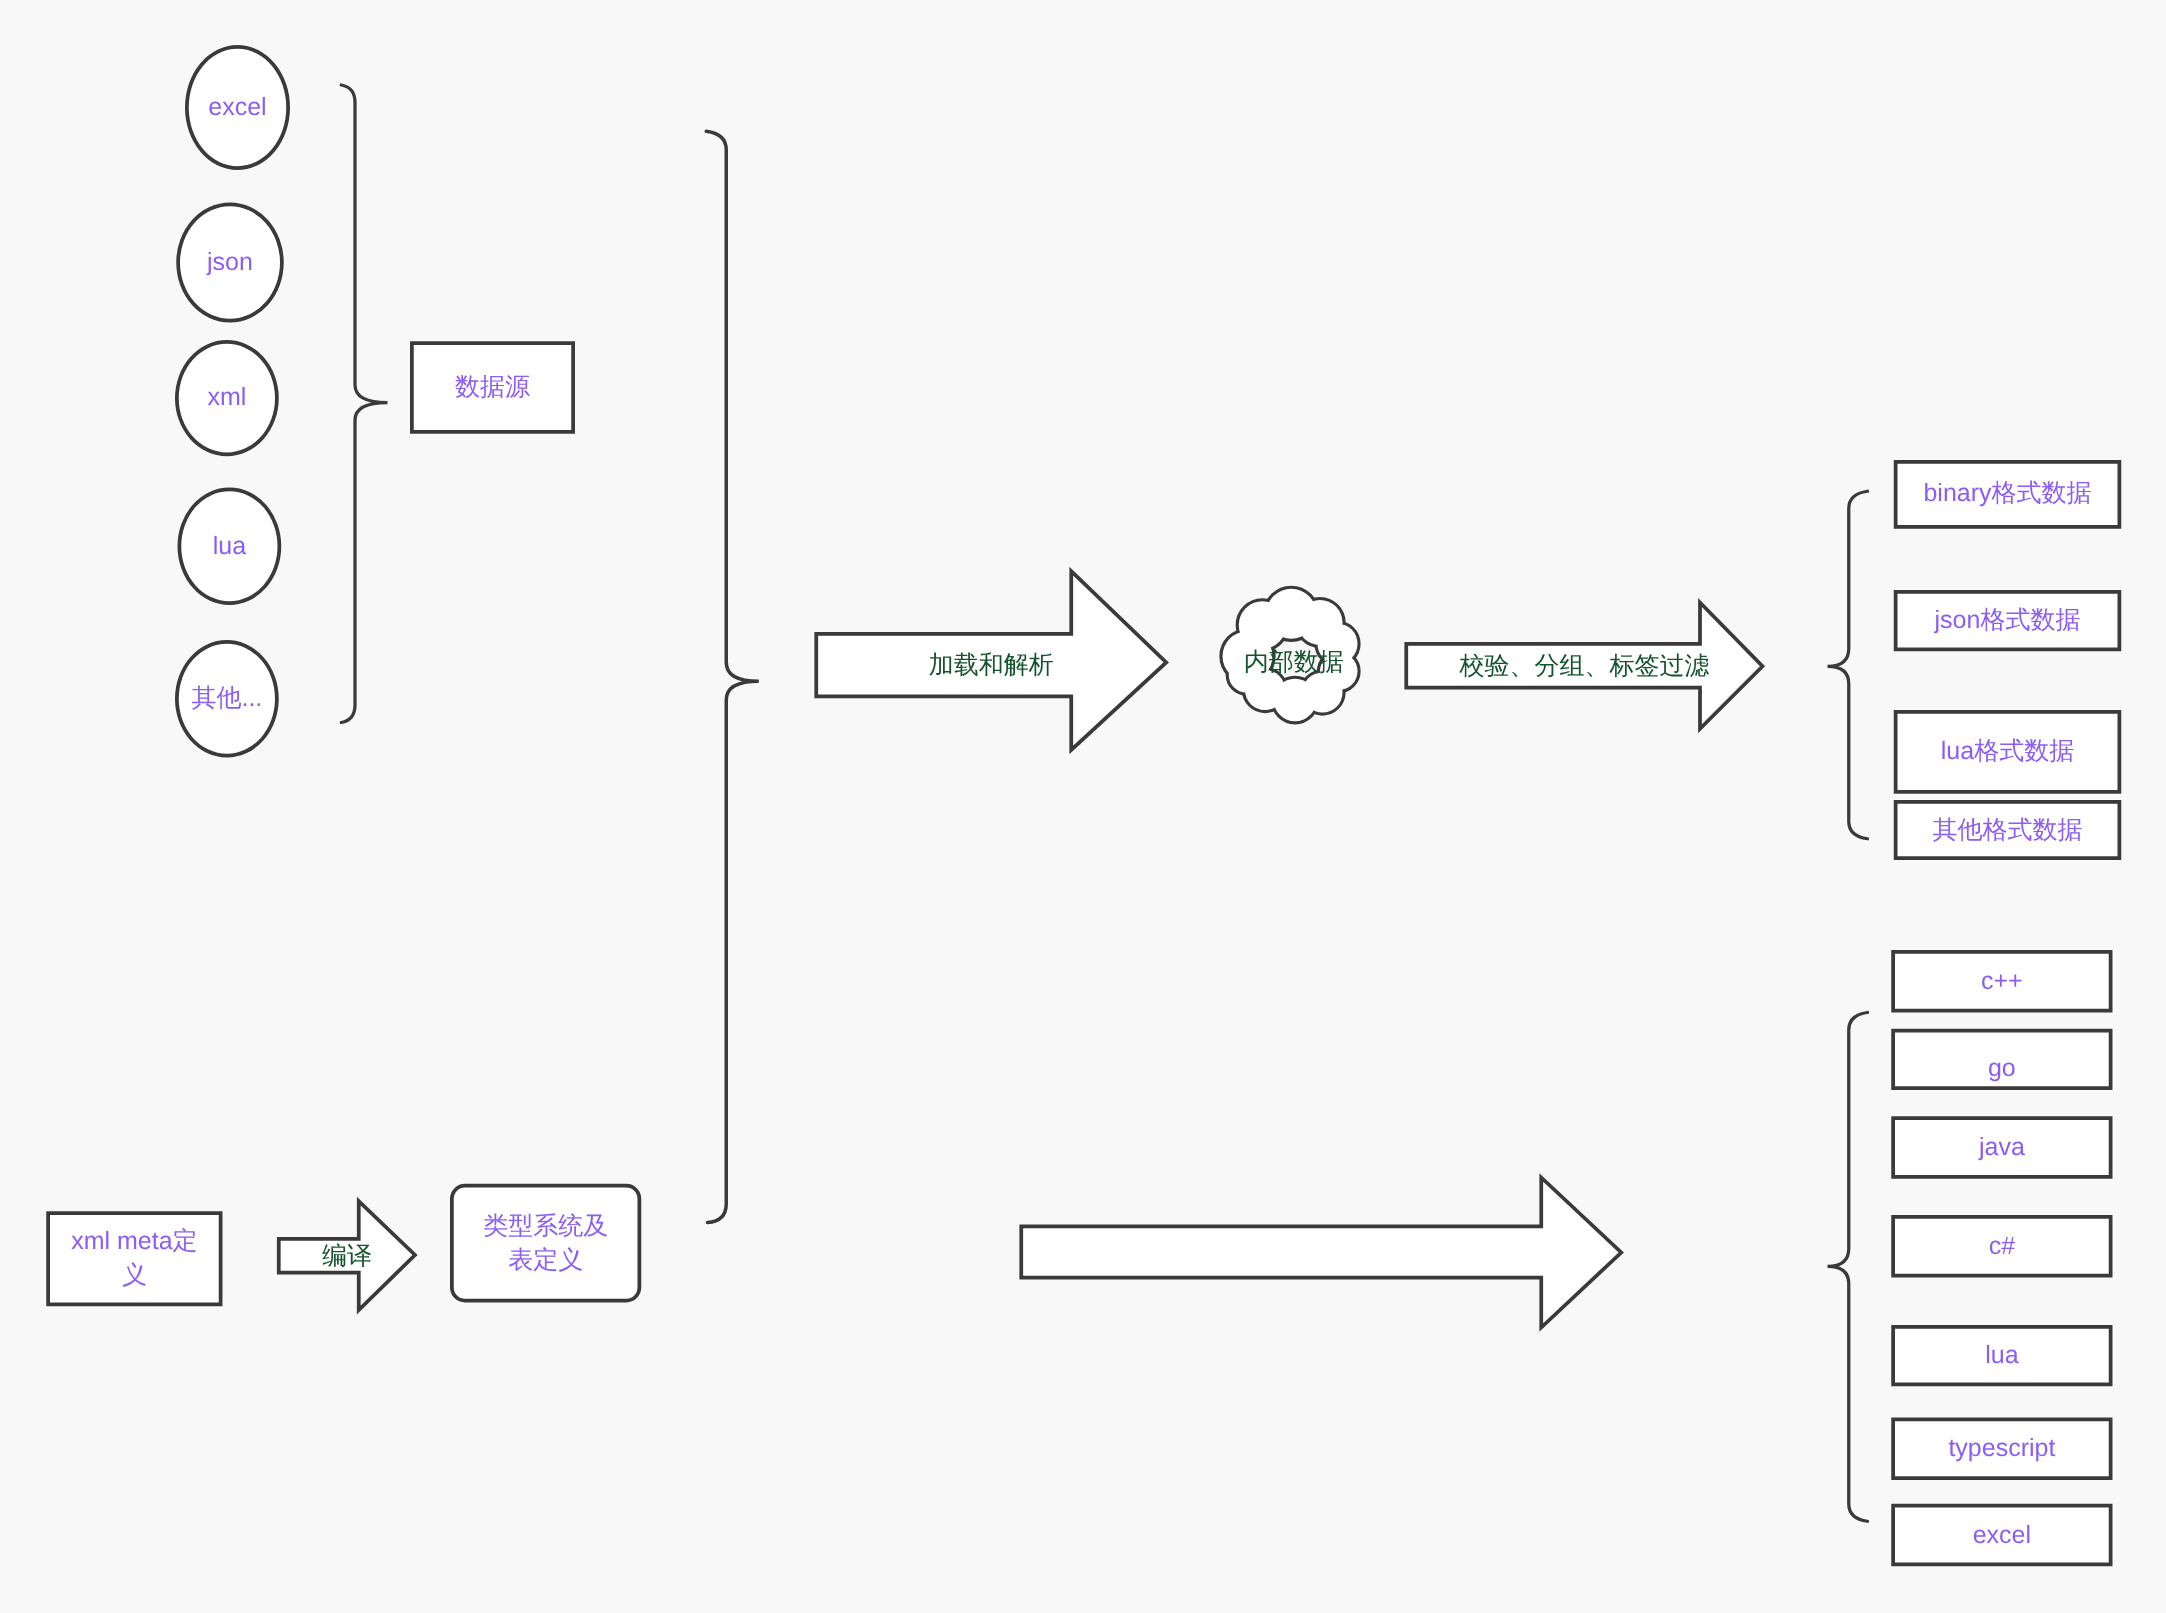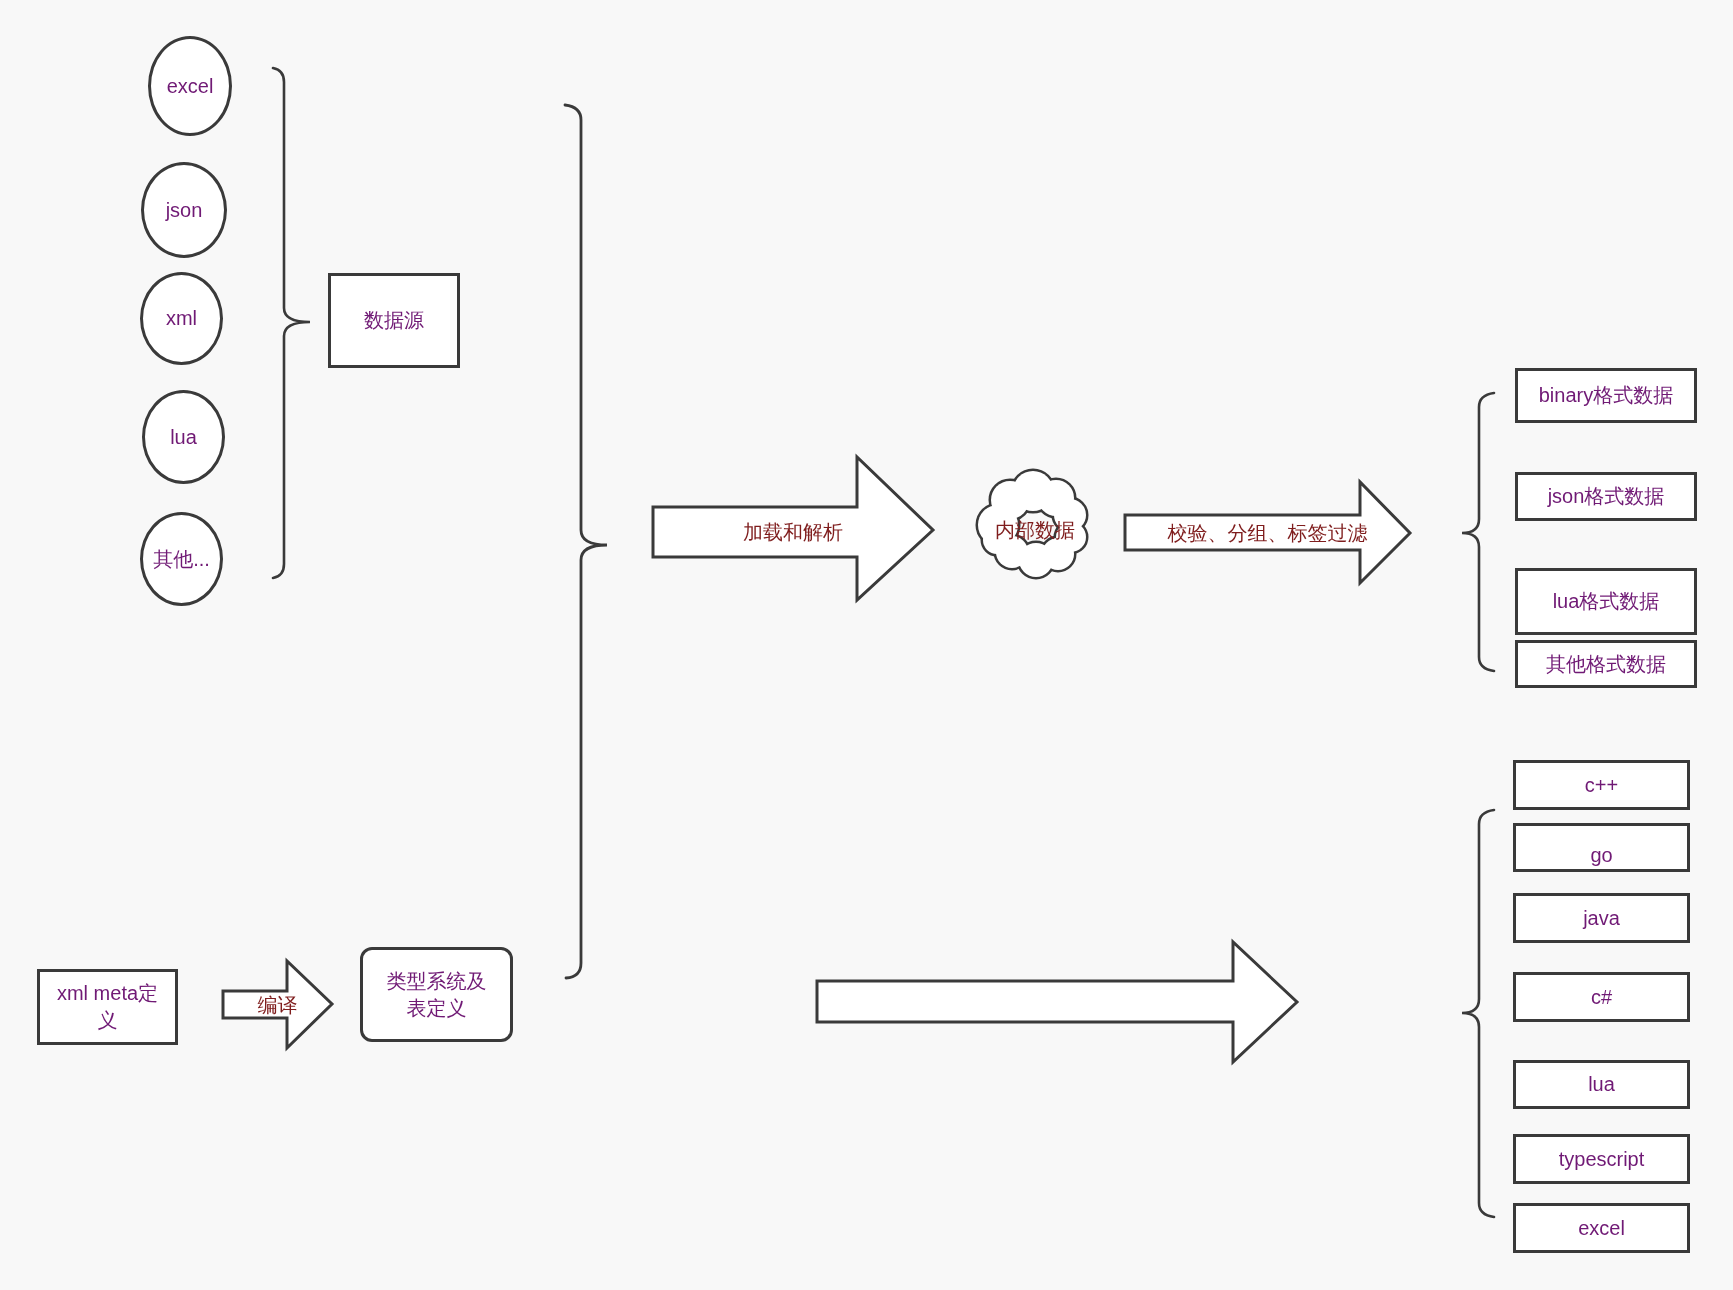--- a/index.html
+++ b/index.html
@@ -2,25 +2,25 @@
 <html><head>
 <meta charset="utf-8">
 <title>diagram</title>
 <style>
   html,body{margin:0;padding:0;}
   body{background:#f8f8f8;font-family:"Liberation Sans","DejaVu Sans",sans-serif;}
   .canvas{position:relative;width:1733px;height:1290px;background:#f8f8f8;overflow:hidden;}
   .layer{position:absolute;left:0;top:0;width:1733px;height:1290px;}
   .shape{position:absolute;box-sizing:border-box;background:#ffffff;border:3px solid #3a3a3a;
          display:flex;align-items:center;justify-content:center;text-align:center;
-         color:#701a75;font-size:20px;line-height:27px;}
+         color:#8b5cf6;font-size:20px;line-height:27px;}
   .ellipse{border-radius:50%;}
   .rounded{border-radius:12px;}
   .lbl{position:absolute;display:flex;align-items:center;justify-content:center;text-align:center;
-       color:#7f1d1d;font-size:20px;line-height:24px;white-space:nowrap;}
+       color:#14532d;font-size:20px;line-height:24px;white-space:nowrap;}
 </style>
 </head>
 <body>
 
 <div class="canvas">
 
   <svg class="layer" width="1733" height="1290" viewBox="0 0 1733 1290">
     <defs>
       <g id="cloudShape">
         <circle cx="998" cy="525" r="20"></circle>
@@ -64,21 +64,21 @@
   <div class="shape ellipse" style="left:140px;top:272px;width:83px;height:93px;">
     <span>xml</span>
   </div>
   <div class="shape ellipse" style="left:142px;top:390px;width:83px;height:94px;">
     <span>lua</span>
   </div>
   <div class="shape ellipse" style="left:140px;top:512px;width:83px;height:94px;">
     <span>其他...</span>
   </div>
 
-  <div class="shape" style="left:328px;top:273px;width:132px;height:95px;font-family:Liberation Serif, serif;">
+  <div class="shape" style="left:328px;top:273px;width:132px;height:74px;font-family:Liberation Serif, serif;">
     <span>数据源</span>
   </div>
 
   <div class="lbl" style="left:653px;top:519px;width:280px;height:26px;">加载和解析</div>
   <div class="lbl" style="left:983px;top:517px;width:104px;height:26px;">内部数据</div>
   <div class="lbl" style="left:1125px;top:519px;width:285px;height:27px;">校验、分组、标签过滤</div>
   <div class="lbl" style="left:223px;top:991px;width:109px;height:27px;">编译</div>
 
   <div class="shape" style="left:1515px;top:368px;width:182px;height:55px;">
     <span>binary格式数据</span>

